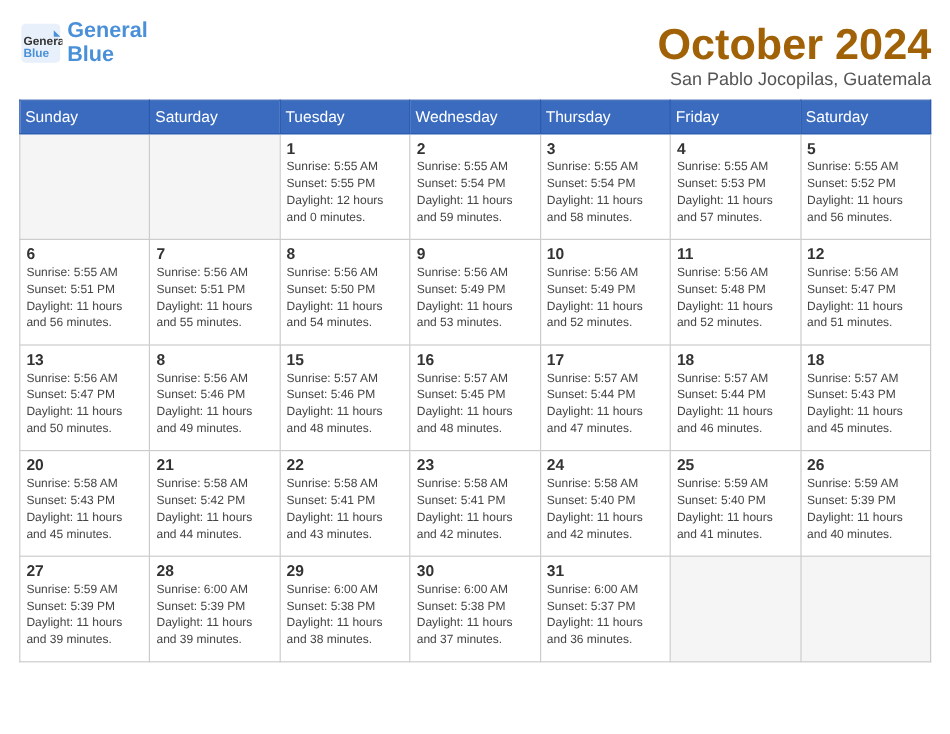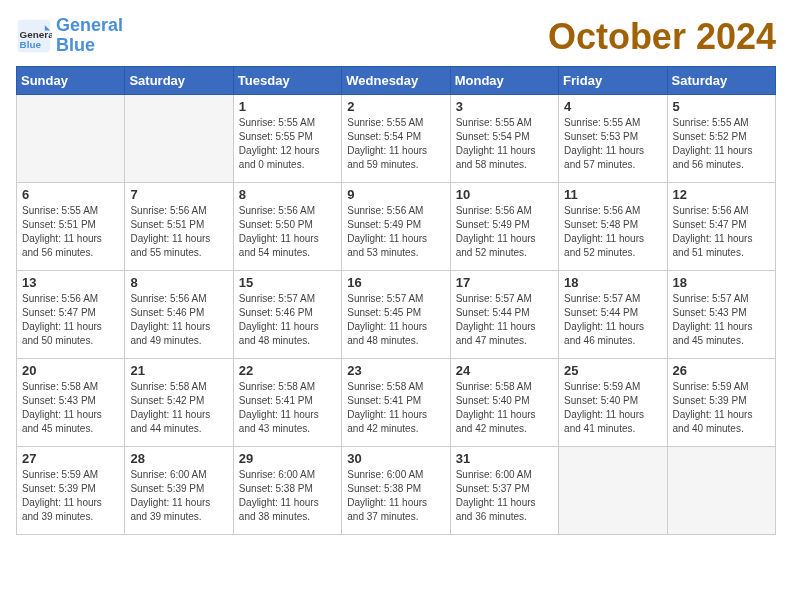--- a/index.html
+++ b/index.html
@@ -46,21 +46,21 @@
     }
     table {
       width: 100%;
       border-collapse: collapse;
       table-layout: fixed;
     }
     th {
       background-color: #3a6bbf;
       color: #fff;
       font-size: 13px;
-      font-weight: bold;
+      font-weight: normal;
       padding: 6px 4px;
       text-align: left;
       border: 1px solid #2a5aaf;
       margin-left: 24px;
     }
     td {
       border: 1px solid #ccc;
       vertical-align: top;
       padding: 4px 5px;
       font-size: 10.5px;
@@ -96,31 +96,32 @@
       <polygon points="32,8 38,14 32,14" fill="#4a90d9"></polygon>
     </svg>
     <div>
       <div class="logo-text">
         <span>General</span><br><span style="color:#4a90d9">Blue</span>
       </div>
     </div>
   </div>
   <div class="title-block">
     <div class="month-title">October 2024</div>
+    <div class="location">San Pablo Jocopilas, Guatemala</div>
   </div>
 </div>
 
 <table>
   <thead>
     <tr>
     <th>Sunday</th>
         <th>Saturday</th>
         <th>Tuesday</th>
         <th>Wednesday</th>
-        <th>Monday</th>
+        <th>Thursday</th>
         <th>Friday</th>
         <th>Saturday</th>
       </tr>
   </thead>
   <tbody id="calendar-body">
   <tr>
         <td class="empty"></td>
         <td class="empty"></td>
         <td>
           <span class="day-num">1</span>

